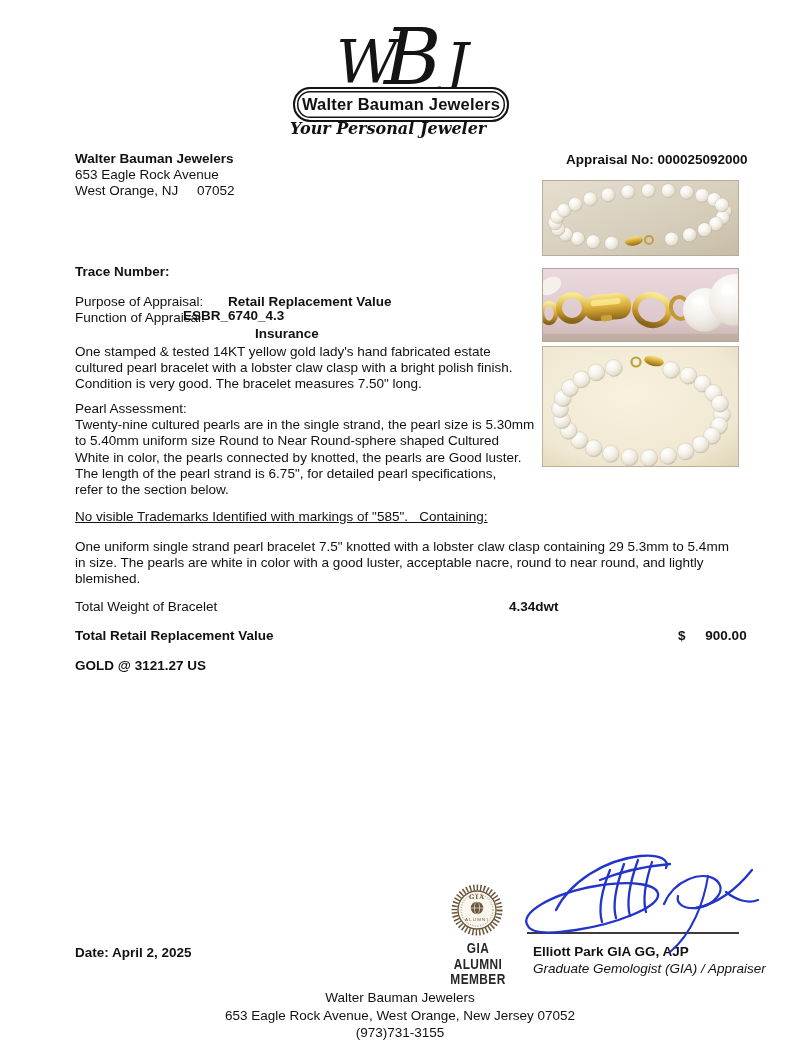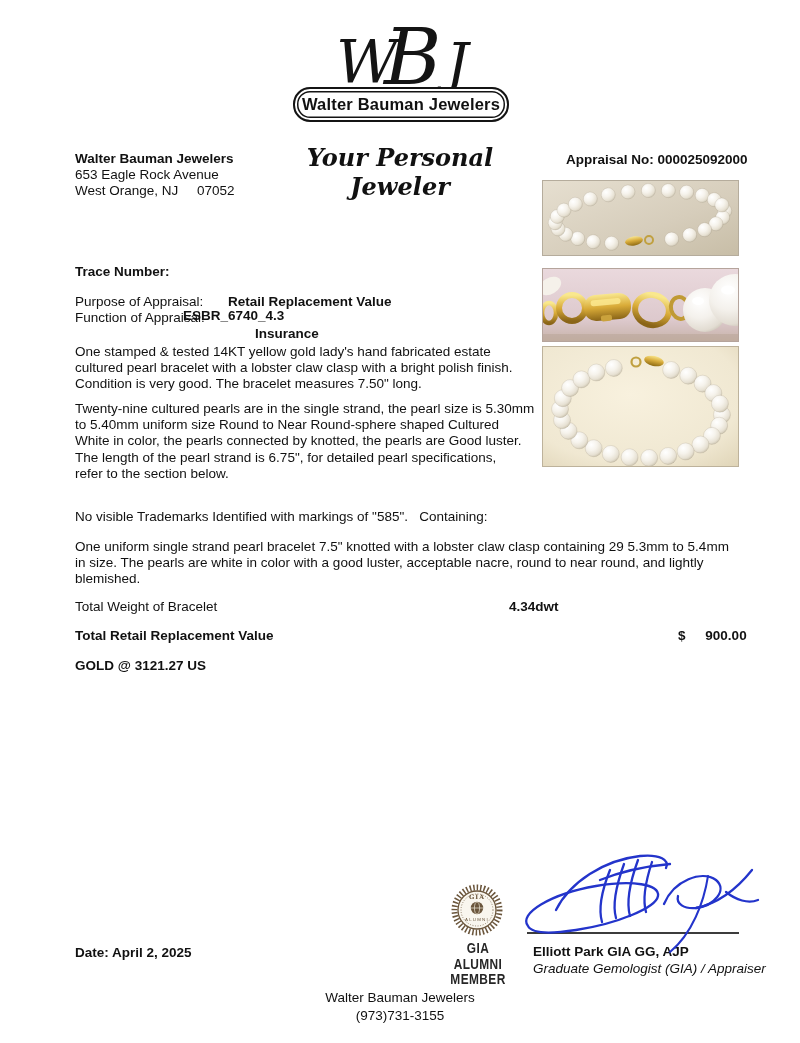--- a/index.html
+++ b/index.html
@@ -11,22 +11,22 @@
   .t13{font-size:13.5px;line-height:16.2px;}
   .pre{white-space:pre;text-align:right;}
   .prelines{white-space:pre-line;}
   
   .mono-letter{position:absolute;font-family:"DejaVu Serif",serif;font-style:italic;color:#141414;line-height:1;}
   .plate{position:absolute;left:293px;top:87px;width:212px;height:31px;background:#fff;
          border:2.5px solid #141414;border-radius:17px;
          box-shadow:inset 0 0 0 2px #fff, inset 0 0 0 3.5px #141414;
          display:flex;align-items:center;justify-content:center;z-index:3;}
   .plate span{font-weight:bold;font-size:16.5px;letter-spacing:.2px;}
-  .tagline{position:absolute;left:290px;top:119px;width:220px;text-align:center;
-           font-family:"DejaVu Serif",serif;font-style:italic;font-weight:bold;font-size:24px;z-index:3;margin-top:24px;}
+  .tagline{position:absolute;left:290px;top:119px;width:220px;text-align:left;
+           font-family:"DejaVu Serif",serif;font-style:italic;font-weight:bold;font-size:16px;z-index:3;}
   .photo{position:absolute;display:block;}
   .sigline{position:absolute;left:527px;top:932px;width:212px;height:2px;background:#3c3c3c;}
   .giabadge{position:absolute;left:433px;top:941px;width:90px;text-align:center;
             font-weight:bold;font-size:14.5px;line-height:15.5px;color:#262626;
             transform:scaleX(.82);transform-origin:center top;letter-spacing:.5px;}
   .sig-svg{position:absolute;left:512px;top:846px;z-index:5;pointer-events:none;}
   .footer{position:absolute;left:0;top:989px;width:800px;text-align:center;font-size:13.5px;line-height:17.5px;}
 </style>
 </head>
 <body>
@@ -197,28 +197,29 @@
   <div class="abs t13" style="left:75px;top:294px;">Purpose of Appraisal:</div>
   <div class="abs t13 b" style="left:228px;top:294px;">Retail Replacement Value</div>
   <div class="abs t13" style="left:75px;top:310px;">Function of Appraisal:</div>
   <div class="abs t13 b" style="left:228px;top:326px;padding-left:27px;">Insurance</div>
 
   <div class="abs t13 prelines" style="left:75px;top:344px;width:470px;">One stamped &amp; tested 14KT yellow gold lady's hand fabricated estate
 cultured pearl bracelet with a lobster claw clasp with a bright polish finish.
 Condition is very good. The bracelet measures 7.50" long.</div>
 
   <div class="abs" style="left:75px;top:401px;width:478px;">
+    <div class="t13">Pearl Assessment:</div>
     <div class="t13 prelines">Twenty-nine cultured pearls are in the single strand, the pearl size is 5.30mm
 to 5.40mm uniform size Round to Near Round-sphere shaped Cultured
 White in color, the pearls connected by knotted, the pearls are Good luster.
 The length of the pearl strand is 6.75", for detailed pearl specifications,
 refer to the section below.</div>
   </div>
 
-  <div class="abs t13 pre" style="left:75px;top:509px;">No visible Trademarks Identified with markings of "585".   Containing:</div>
+  <div class="abs t13 pre" style="left:75px;top:509px;text-decoration:underline;">No visible Trademarks Identified with markings of "585".   Containing:</div>
 
   <div class="abs t13 prelines" style="left:75px;top:539px;width:712px;">One uniform single strand pearl bracelet 7.5" knotted with a lobster claw clasp containing 29 5.3mm to 5.4mm
 in size. The pearls are white in color with a good luster, acceptable nacre, round to near round, and lightly
 blemished.</div>
 
   <div class="abs t13" style="left:75px;top:599px;">Total Weight of Bracelet</div>
   <div class="abs t13 b" style="left:509px;top:599px;">4.34dwt</div>
 
   <div class="abs t13 b" style="left:75px;top:628px;">Total Retail Replacement Value</div>
   <div class="abs t13 b" style="left:678px;top:628px;">$</div>
@@ -259,16 +260,17 @@
       <path d="M 214 46 C 224 54 236 58 246 54"></path>
     </g>
   </svg>
   <div class="sigline"></div>
 
   <div class="abs t13 b" style="left:533px;top:944px;">Elliott Park GIA GG, AJP</div>
   <div class="abs t13 it" style="left:533px;top:961px;text-align:right;">Graduate Gemologist (GIA) / Appraiser</div>
 
   <div class="footer">
     <div>Walter Bauman Jewelers</div>
+    <div>653 Eagle Rock Avenue, West Orange, New Jersey 07052</div>
     <div>(973)731-3155</div>
   </div>
 
 </div>
 
 </body></html>

